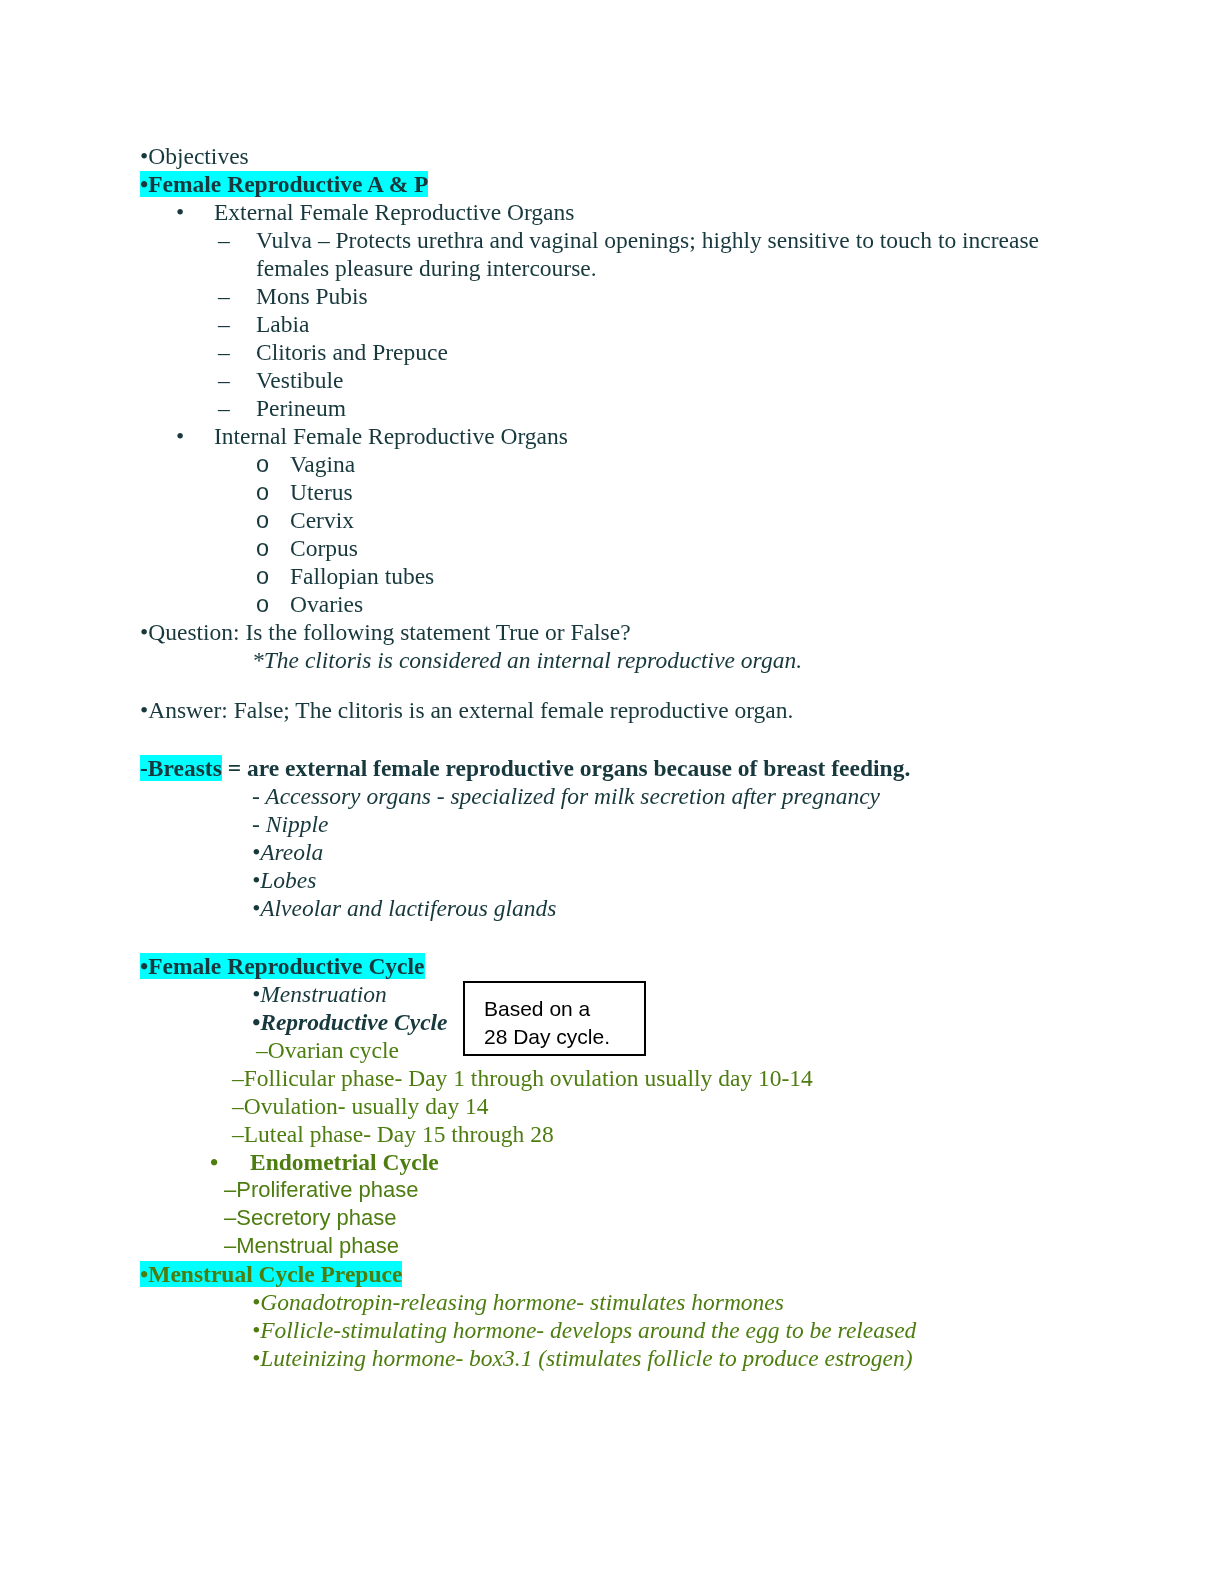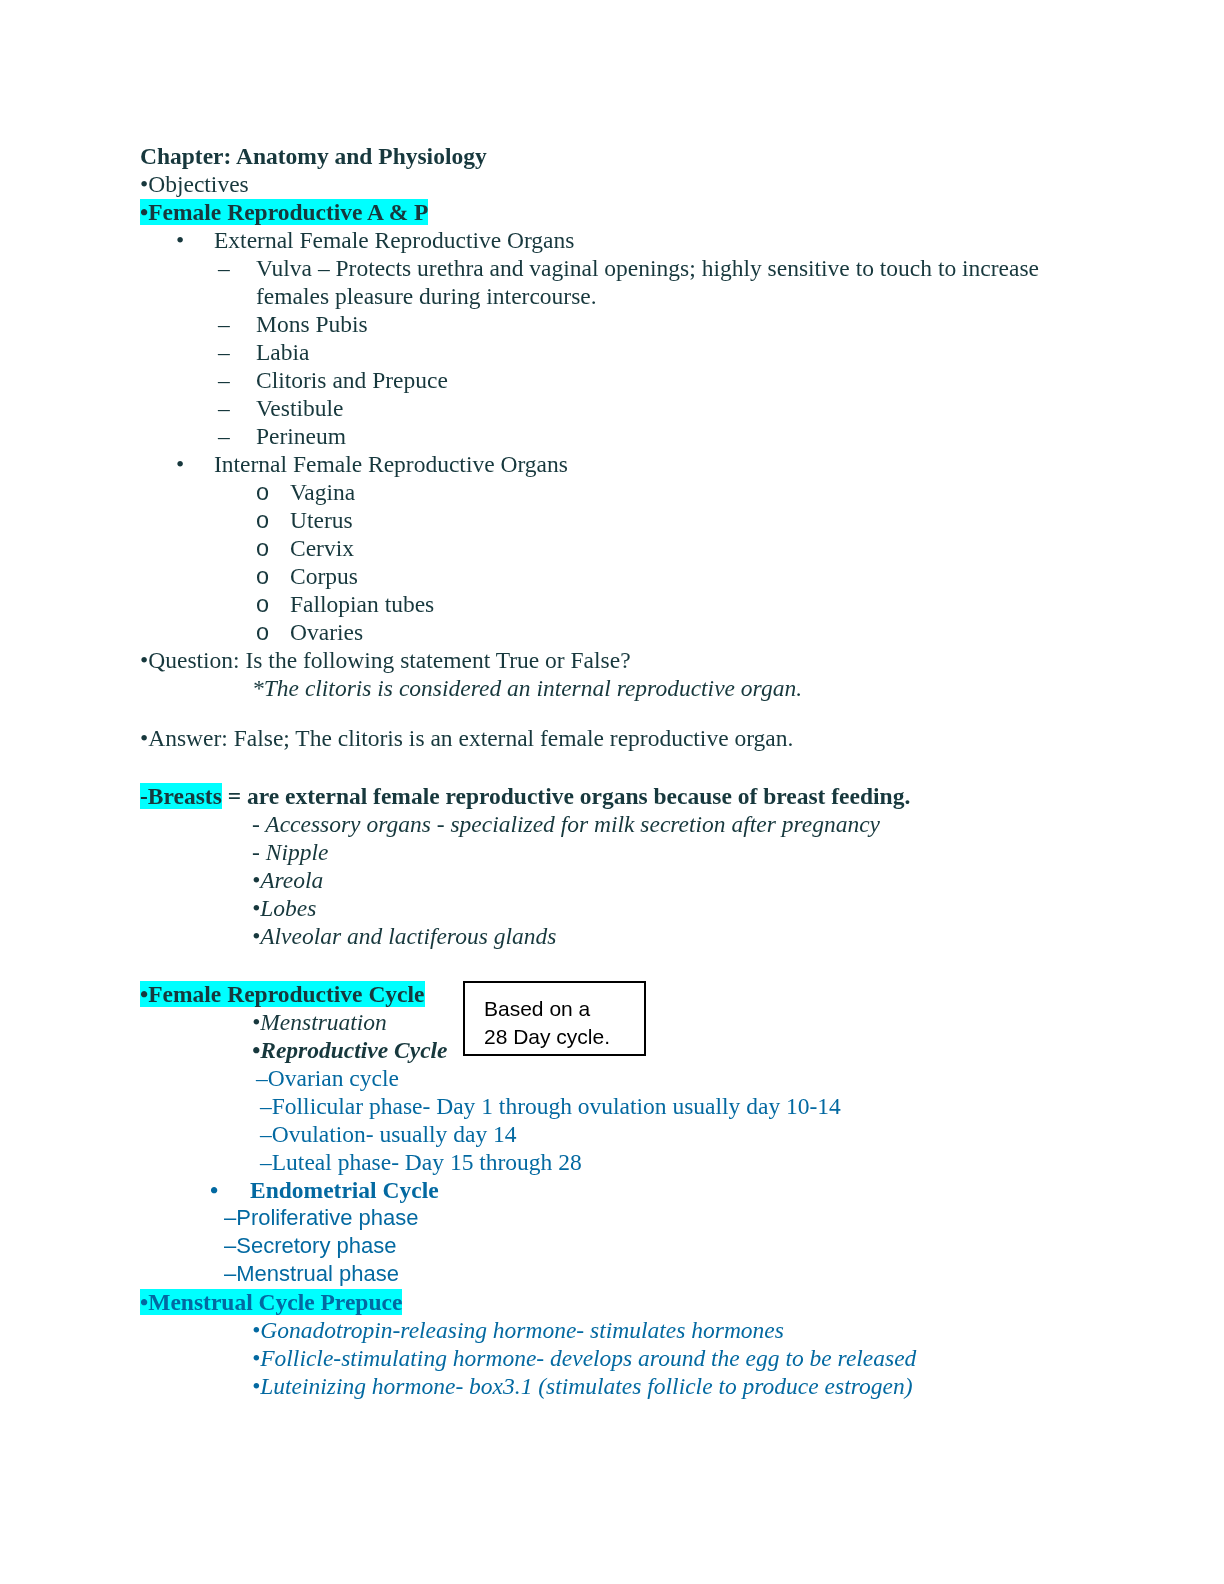--- a/index.html
+++ b/index.html
@@ -29,29 +29,29 @@
   }
 
   
   .ln {
     font-size: 23.5px;
     line-height: 28px;
     white-space: pre-wrap;
     color: #17383d;
     letter-spacing: 0px;
   }
-  .ln.black { color: #0369a1; }
+  .ln.black { color: #4d7c0f; }
   .ln.b { font-weight: bold; }
   .hl { background: #00ffff; }
   .i1  { margin-left: 36px; }
   .i2  { margin-left: 78px; }
   .i3  { margin-left: 112px; font-style: italic; }
   .i4  { margin-left: 116px; }
   .i5  { margin-left: 84px; }
-  .i6  { margin-left: 120px; }
+  .i6  { margin-left: 92px; }
 
   .bul-row { display: flex; }
   .bul-mark {
     flex: 0 0 auto;
     text-align: left;
   }
   .bul-txt { flex: 1 1 auto; }
 
   .w40 { width: 40px; }
   .w38 { width: 38px; }
@@ -79,21 +79,20 @@
     color: #000000;
     background: #ffffff;
   }
 </style>
 </head>
 <body>
 
 <div class="page">
   <div class="doc">
 
-    <div class="ln b"><span class="black">Chapter:</span><span> </span><span>Anatomy and Physiology</span></div>
 
     <div class="ln">•Objectives</div>
 
     <div class="ln b"><span class="hl">•Female Reproductive A &amp; P</span></div>
 
     <div class="ln bul-row i1">
       <span class="bul-mark w38">•</span>
       <span class="bul-txt">External Female Reproductive Organs</span>
     </div>
 

